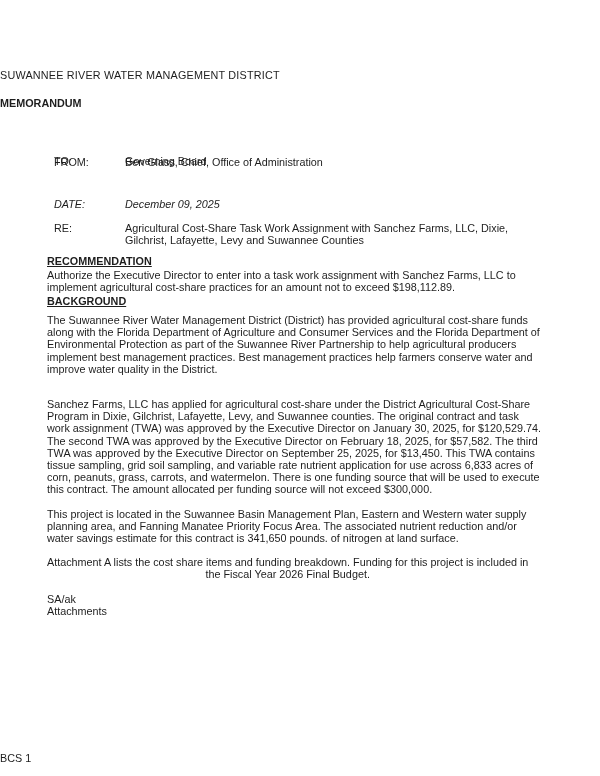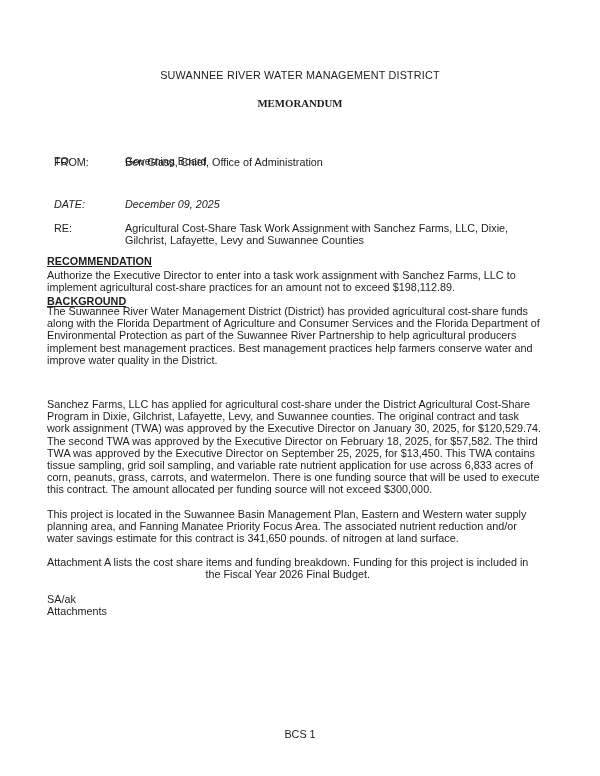--- a/index.html
+++ b/index.html
@@ -15,24 +15,24 @@
     font-family: "Liberation Sans", "DejaVu Sans", sans-serif;
     font-size: 10.8px;
     line-height: 12.2px;
     color: #1d1d1d;
     overflow: hidden;
   }
   .abs { position: absolute; }
   .centered {
     left: 0;
     width: 600px;
-    text-align: center;
+    text-align: left;
   }
   .org-title { top: 69px; letter-spacing: 0.2px; }
-  .memo-title { top: 97px; font-weight: bold; font-family: Liberation Serif, serif; }
+  .memo-title { top: 97px; font-weight: bold; }
   .memo-row {
     left: 54px;
     display: flex;
     align-items: flex-start;
   }
   .memo-label {
     width: 71px;
     flex: 0 0 71px;
   }
   .memo-value { white-space: pre; }
@@ -46,26 +46,26 @@
     font-weight: bold;
     text-decoration: underline;
   }
   .heading-recommendation { top: 255px; }
   .heading-background     { top: 295px; }
   .para {
     left: 47px;
     white-space: pre;
   }
   .para-recommendation { top: 269px; }
-  .para-bg-1 { top: 305px; }
+  .para-bg-1 { top: 314px; }
   .para-bg-2 { top: 398px; }
   .para-bg-3 { top: 508px; }
   .para-bg-4 { top: 556px; text-align: center; }
   .closing   { top: 593px; left: 47px; white-space: pre; }
-  .page-footer { top: 728px; }
+  .page-footer { top: 752px; }
 </style>
 </head>
 <body>
 
 <div class="page">
 
   <div class="abs centered org-title">SUWANNEE RIVER WATER MANAGEMENT DISTRICT</div>
 
   <div class="abs centered memo-title">MEMORANDUM</div>
 

